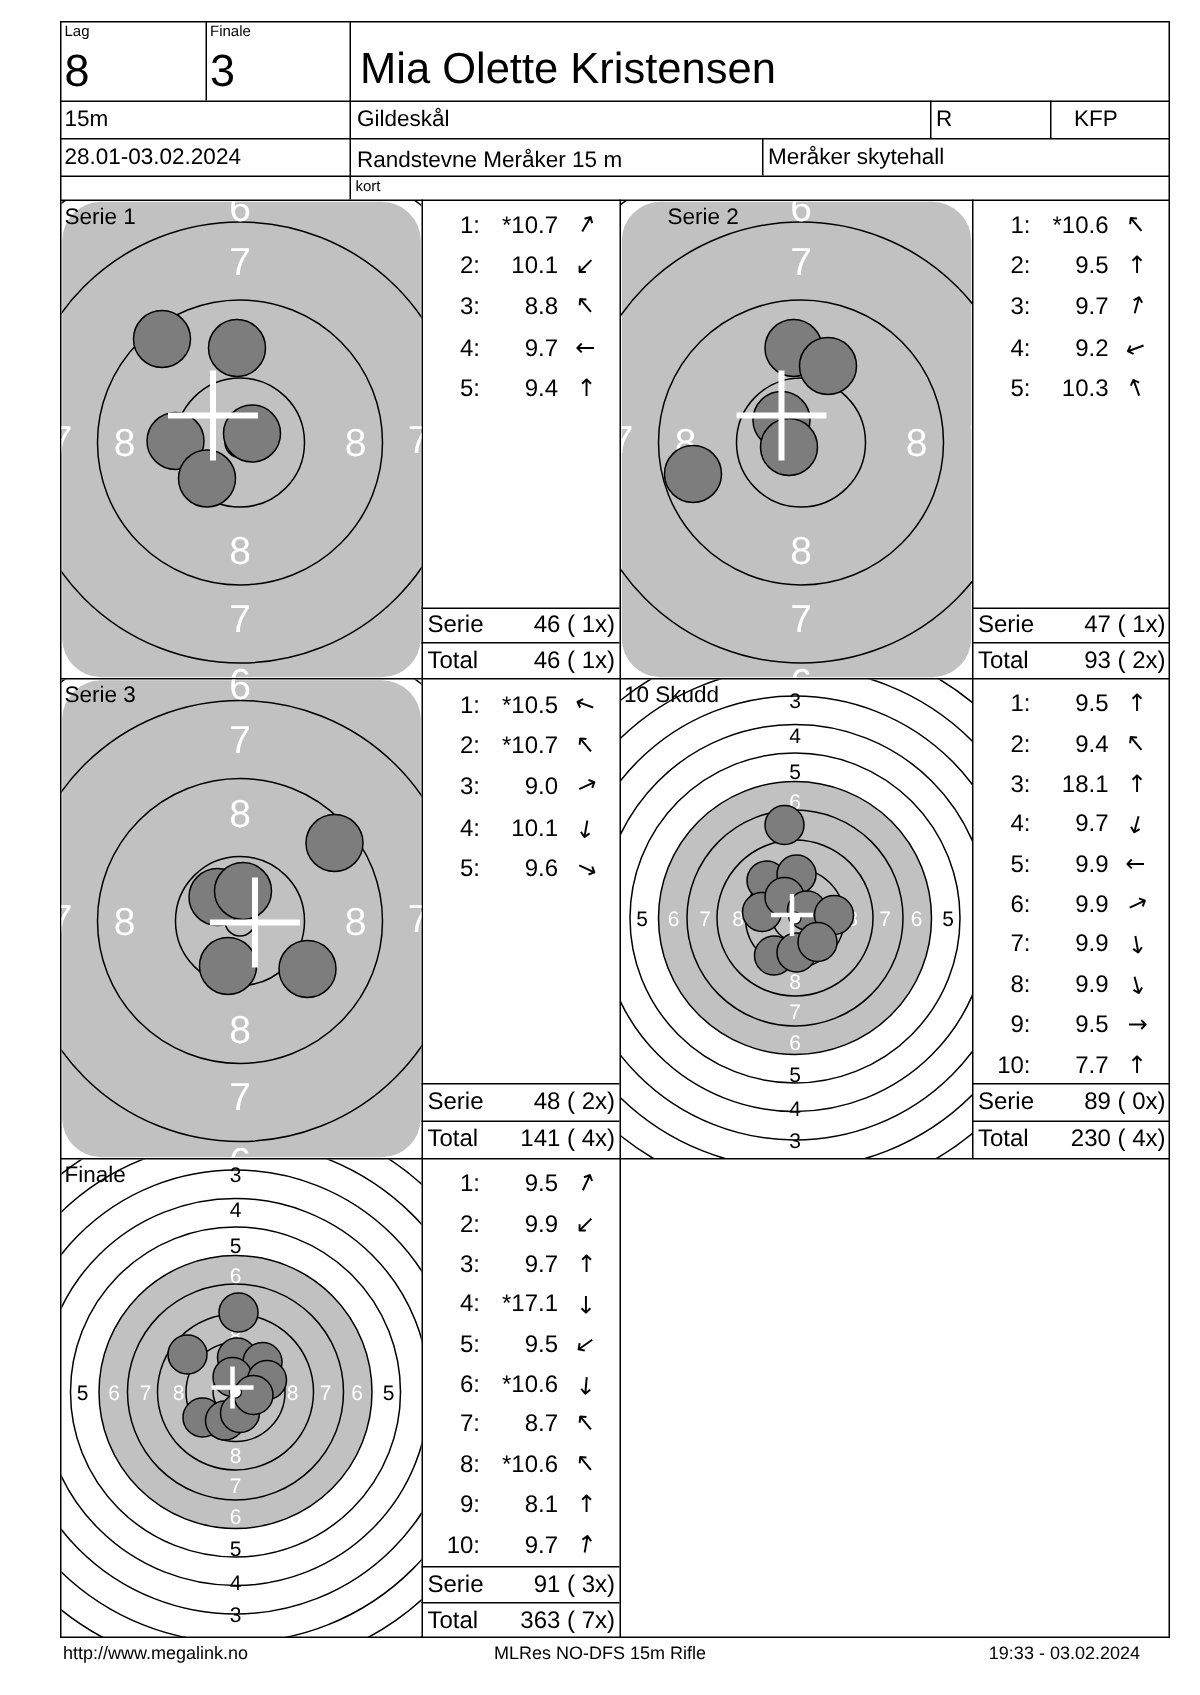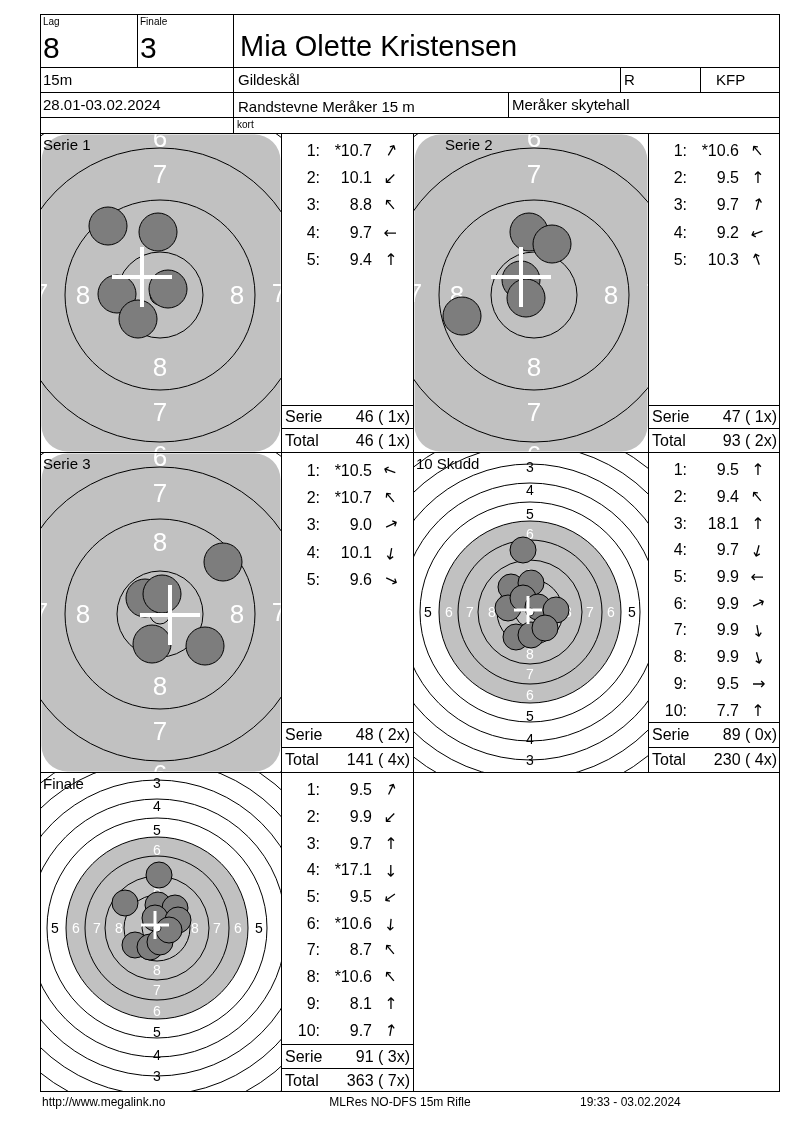--- a/index.html
+++ b/index.html
@@ -466,13 +466,13 @@
   <span>Serie</span>
     <span>91 ( 3x)</span>
 </div>
 <div class="score" style="left:282px;top:1069px;width:131px;height:23px;">
   <span>Total</span>
     <span>363 ( 7x)</span>
 </div>
 
 <div class="abs footer" style="left:42px;top:1096px;">http://www.megalink.no</div>
 <div class="abs footer" style="left:0;top:1096px;width:800px;text-align:center;">MLRes NO-DFS 15m Rifle</div>
-<div class="abs footer" style="left:580px;top:1096px;width:200px;padding-right:20px;box-sizing:border-box;">19:33 - 03.02.2024</div>
+<div class="abs footer" style="left:580px;top:1096px;width:200px;text-align:right;padding-right:20px;box-sizing:border-box;">19:33 - 03.02.2024</div>
 
 </body></html>

